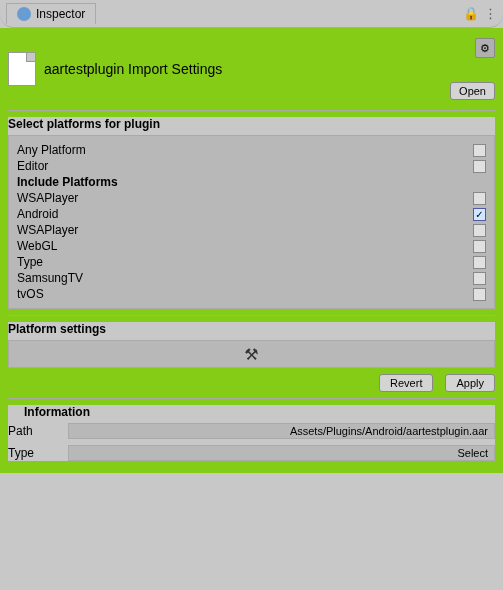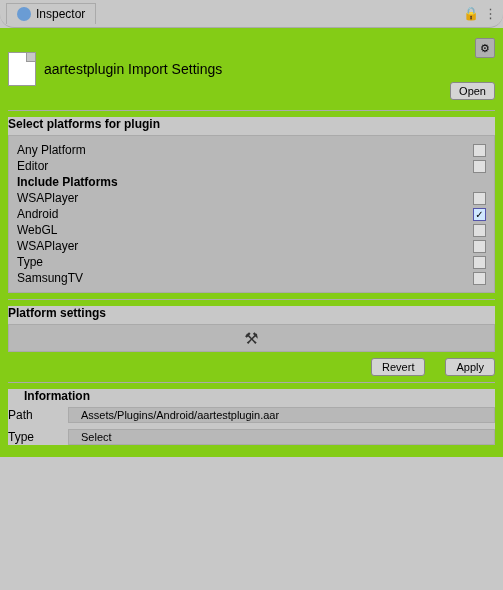--- a/index.html
+++ b/index.html
@@ -164,21 +164,21 @@
     }
     .android-icon {
       font-size: 16px;
       color: #333;
     }
 
     
     .buttons-row {
       display: flex;
       justify-content: flex-end;
-      gap: 20px;
+      gap: 12px;
       margin-bottom: 6px;
     }
     .action-button {
       background: #d4d4d4;
       border: 1px solid #888;
       border-radius: 3px;
       padding: 2px 10px;
       cursor: pointer;
       font-size: 11px;
     }
@@ -200,24 +200,25 @@
     }
     .info-key {
       width: 60px;
       font-size: 12px;
       color: #000;
       flex-shrink: 0;
     }
     .info-value {
       background: #b8b8b8;
       border: 1px solid #aaa;
-      padding: 1px 12px;
+      padding: 1px 6px;
       font-size: 11px;
       flex: 1;
       color: #000;
+      text-align: right;
     }
 
     hr.divider {
       border: none;
       border-top: 1px solid #aaa;
       margin: 6px 0;
     }
   </style>
 </head>
 <body>
@@ -267,33 +268,37 @@
       </div>
       <div class="platform-row">
         <span class="platform-label">WSAPlayer</span>
         <div class="platform-checkbox"></div>
       </div>
       <div class="platform-row">
         <span class="platform-label">Android</span>
         <div class="platform-checkbox" style="background:#d0e8ff;border-color:#5555aa;">✓</div>
       </div>
       <div class="platform-row">
+        <span class="platform-label">WSAPlayer</span>
+        <div class="platform-checkbox"></div>
+      </div>
+      <div class="platform-row">
         <span class="platform-label">WebGL</span>
         <div class="platform-checkbox"></div>
       </div>
       <div class="platform-row">
-        <span class="platform-label">WSAPlayer</span>
-        <div class="platform-checkbox"></div>
-      </div>
-      <div class="platform-row">
         <span class="platform-label">Type</span>
         <div class="platform-checkbox"></div>
       </div>
       <div class="platform-row">
         <span class="platform-label">SamsungTV</span>
+        <div class="platform-checkbox"></div>
+      </div>
+      <div class="platform-row">
+        <span class="platform-label">tvOS</span>
         <div class="platform-checkbox"></div>
       </div>
     </div>
   </div>
 
   <hr class="divider">
 
   <div class="section">
     <div class="section-title">Platform settings</div>
     <div class="platform-settings-bar">

